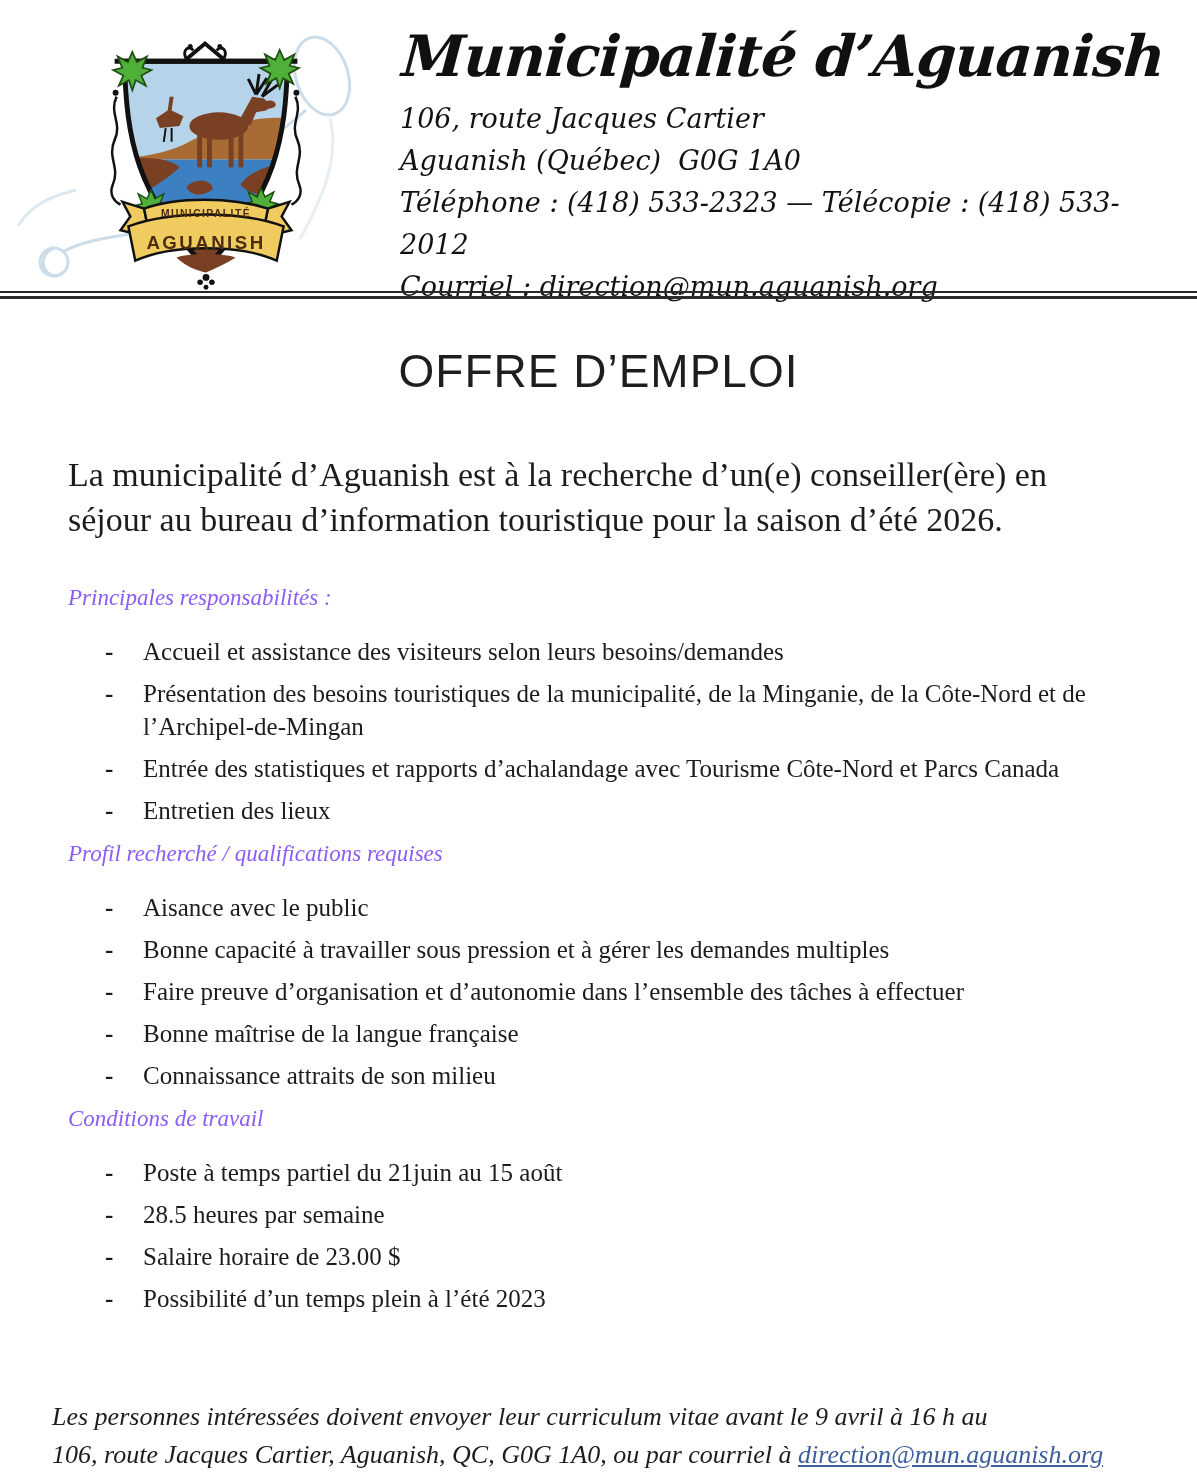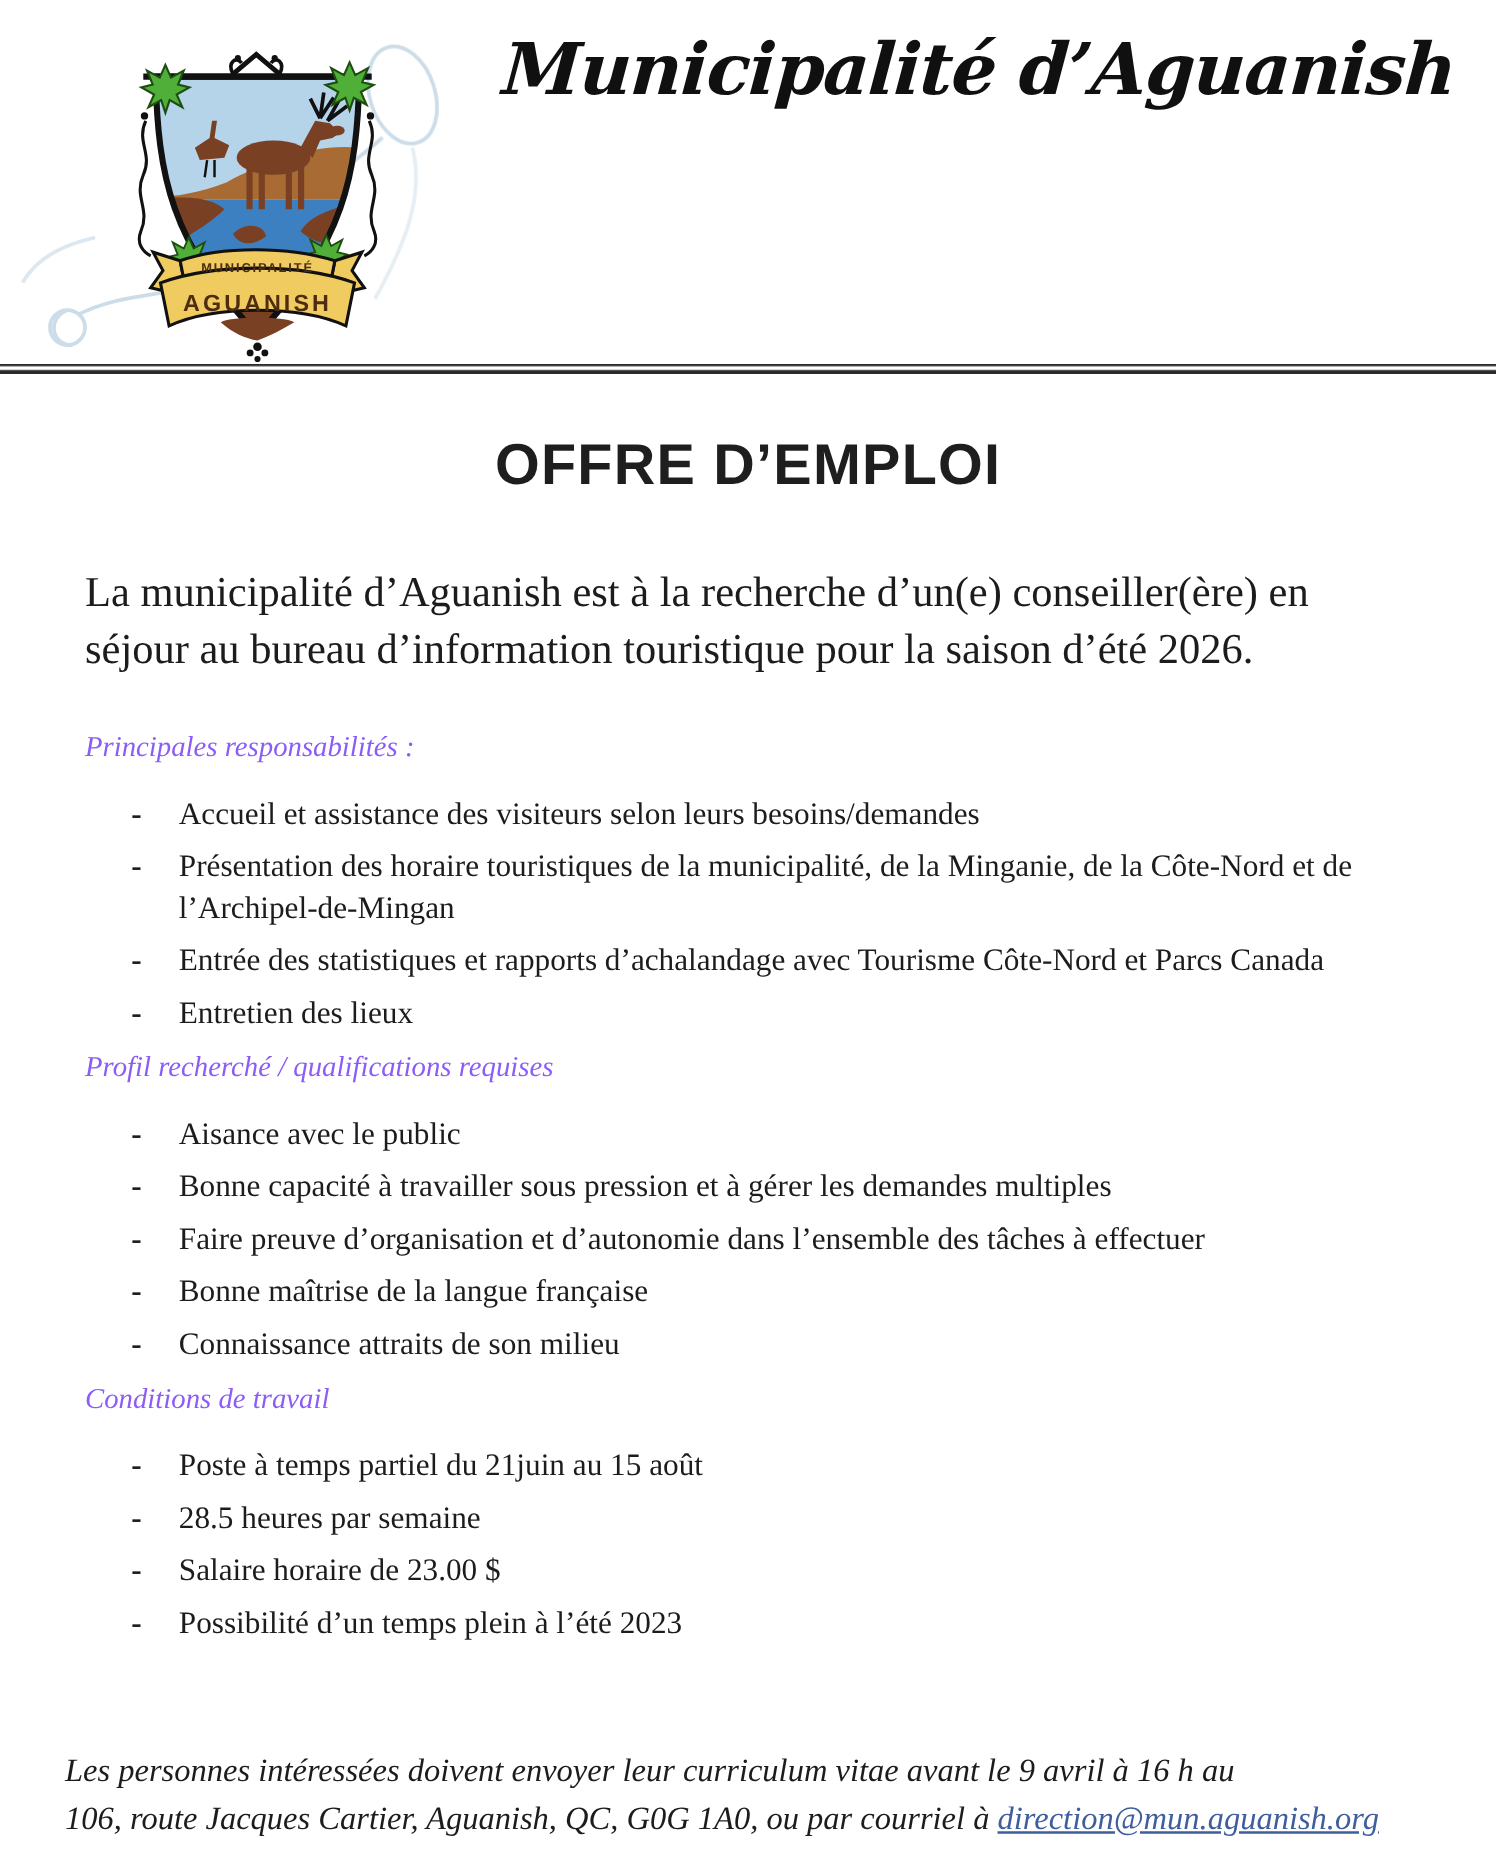--- a/index.html
+++ b/index.html
@@ -52,21 +52,21 @@
     border-bottom: 3px solid #2b2b2b;
   }
 
   
   .doc-title {
     position: absolute;
     left: 0; top: 344px;
     width: 100%;
     text-align: center;
     font-family: "Liberation Sans", sans-serif;
-    font-weight: 700;
+    font-weight: 400;
     font-size: 46px;
     letter-spacing: 1px;
     color: #1e1e1e;
   }
 
   .intro {
     position: absolute;
     left: 68px; top: 452px;
     width: 1052px;
     font-size: 34px;
@@ -204,39 +204,45 @@
         <circle cx="115" cy="262" r="3.5"></circle>
         <circle cx="109" cy="267" r="2.8"></circle>
         <circle cx="121" cy="267" r="2.8"></circle>
         <circle cx="115" cy="272" r="2.5"></circle>
       </g>
     </g>
   </svg>
 
   <header class="letterhead-text">
     <h1 class="muni-title">Municipalité d’Aguanish</h1>
+    <div class="addr-block">
+      <div class="addr">106, route Jacques Cartier</div>
+      <div class="addr">Aguanish (Québec)&nbsp; G0G 1A0</div>
+      <div class="addr">Téléphone : (418) 533-2323 — Télécopie : (418) 533-2012</div>
+      <div class="addr">Courriel : direction@mun.aguanish.org</div>
+    </div>
   </header>
 
   <div class="double-rule"></div>
 
   <h2 class="doc-title">OFFRE D’EMPLOI</h2>
 
   <p class="intro">La municipalité d’Aguanish est à la recherche d’un(e) conseiller(ère) en séjour au bureau d’information touristique pour la saison d’été 2026.</p>
 
   <main class="content">
 
     <h3 class="section-heading">Principales responsabilités :</h3>
     <ul class="bullets">
       <li class="bullet">
         <span class="dash">-</span>
         <span class="btext">Accueil et assistance des visiteurs selon leurs besoins/demandes</span>
       </li>
       <li class="bullet">
         <span class="dash">-</span>
-        <span class="btext">Présentation des horaire touristiques de la municipalité, de la Minganie, de la Côte-Nord et de l’Archipel-de-Mingan</span>
+        <span class="btext">Présentation des besoins touristiques de la municipalité, de la Minganie, de la Côte-Nord et de l’Archipel-de-Mingan</span>
       </li>
       <li class="bullet">
         <span class="dash">-</span>
         <span class="btext">Entrée des statistiques et rapports d’achalandage avec Tourisme Côte-Nord et Parcs Canada</span>
       </li>
       <li class="bullet">
         <span class="dash">-</span>
         <span class="btext">Entretien des lieux</span>
       </li>
     </ul>

